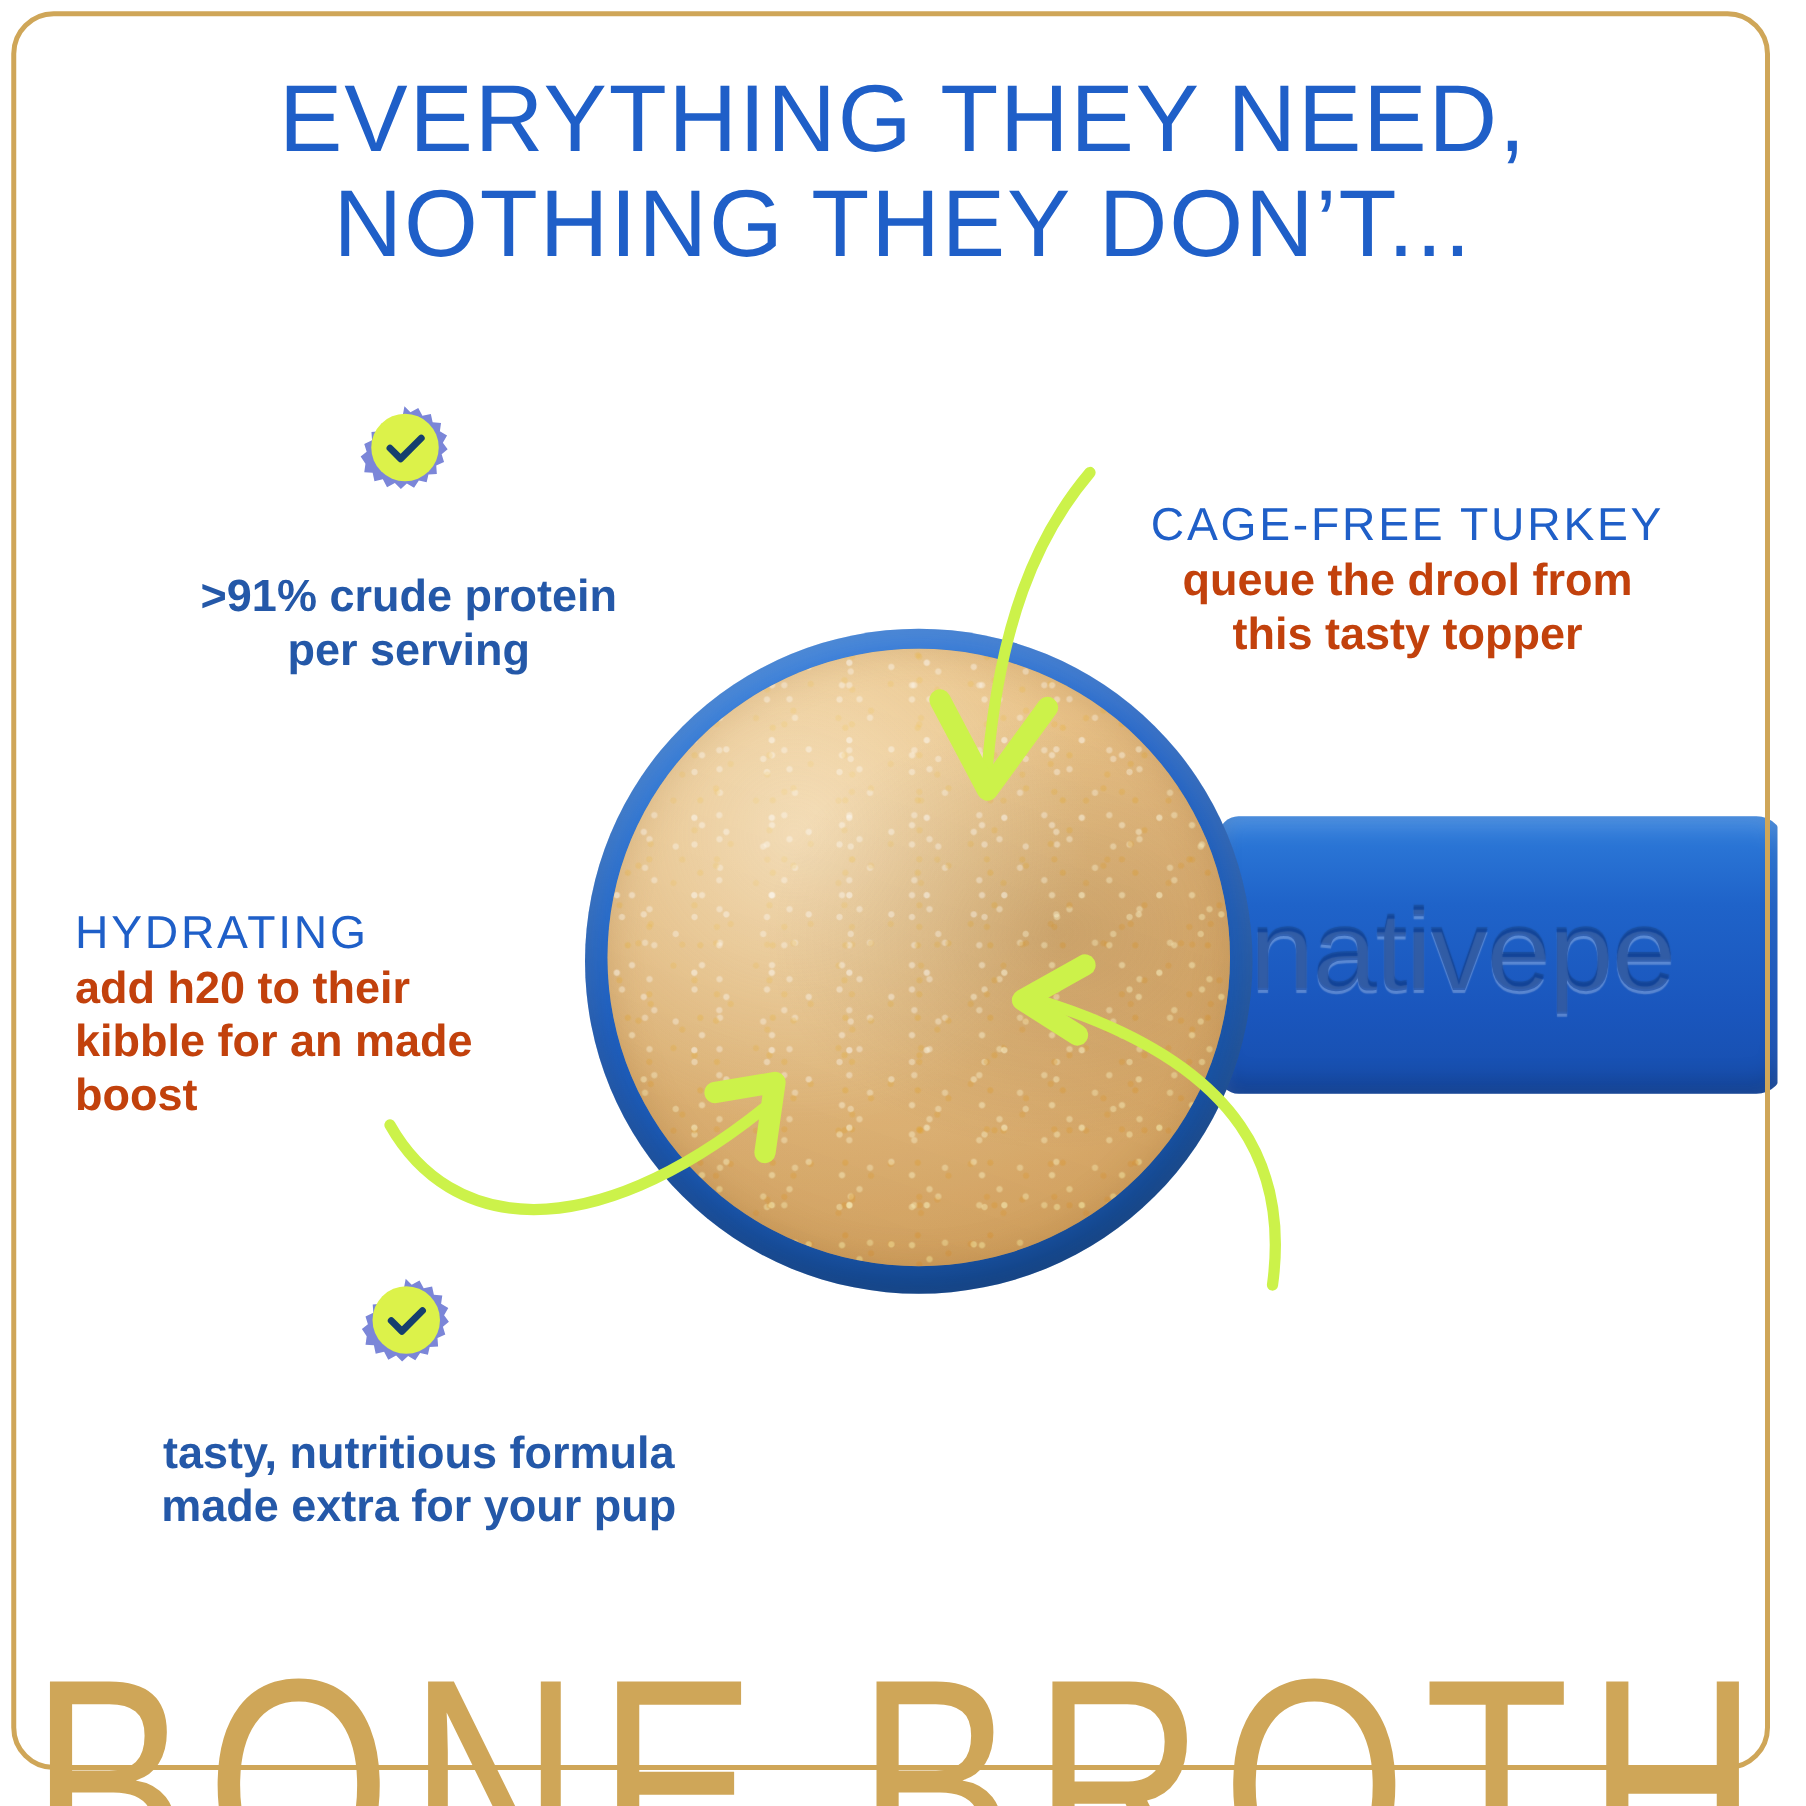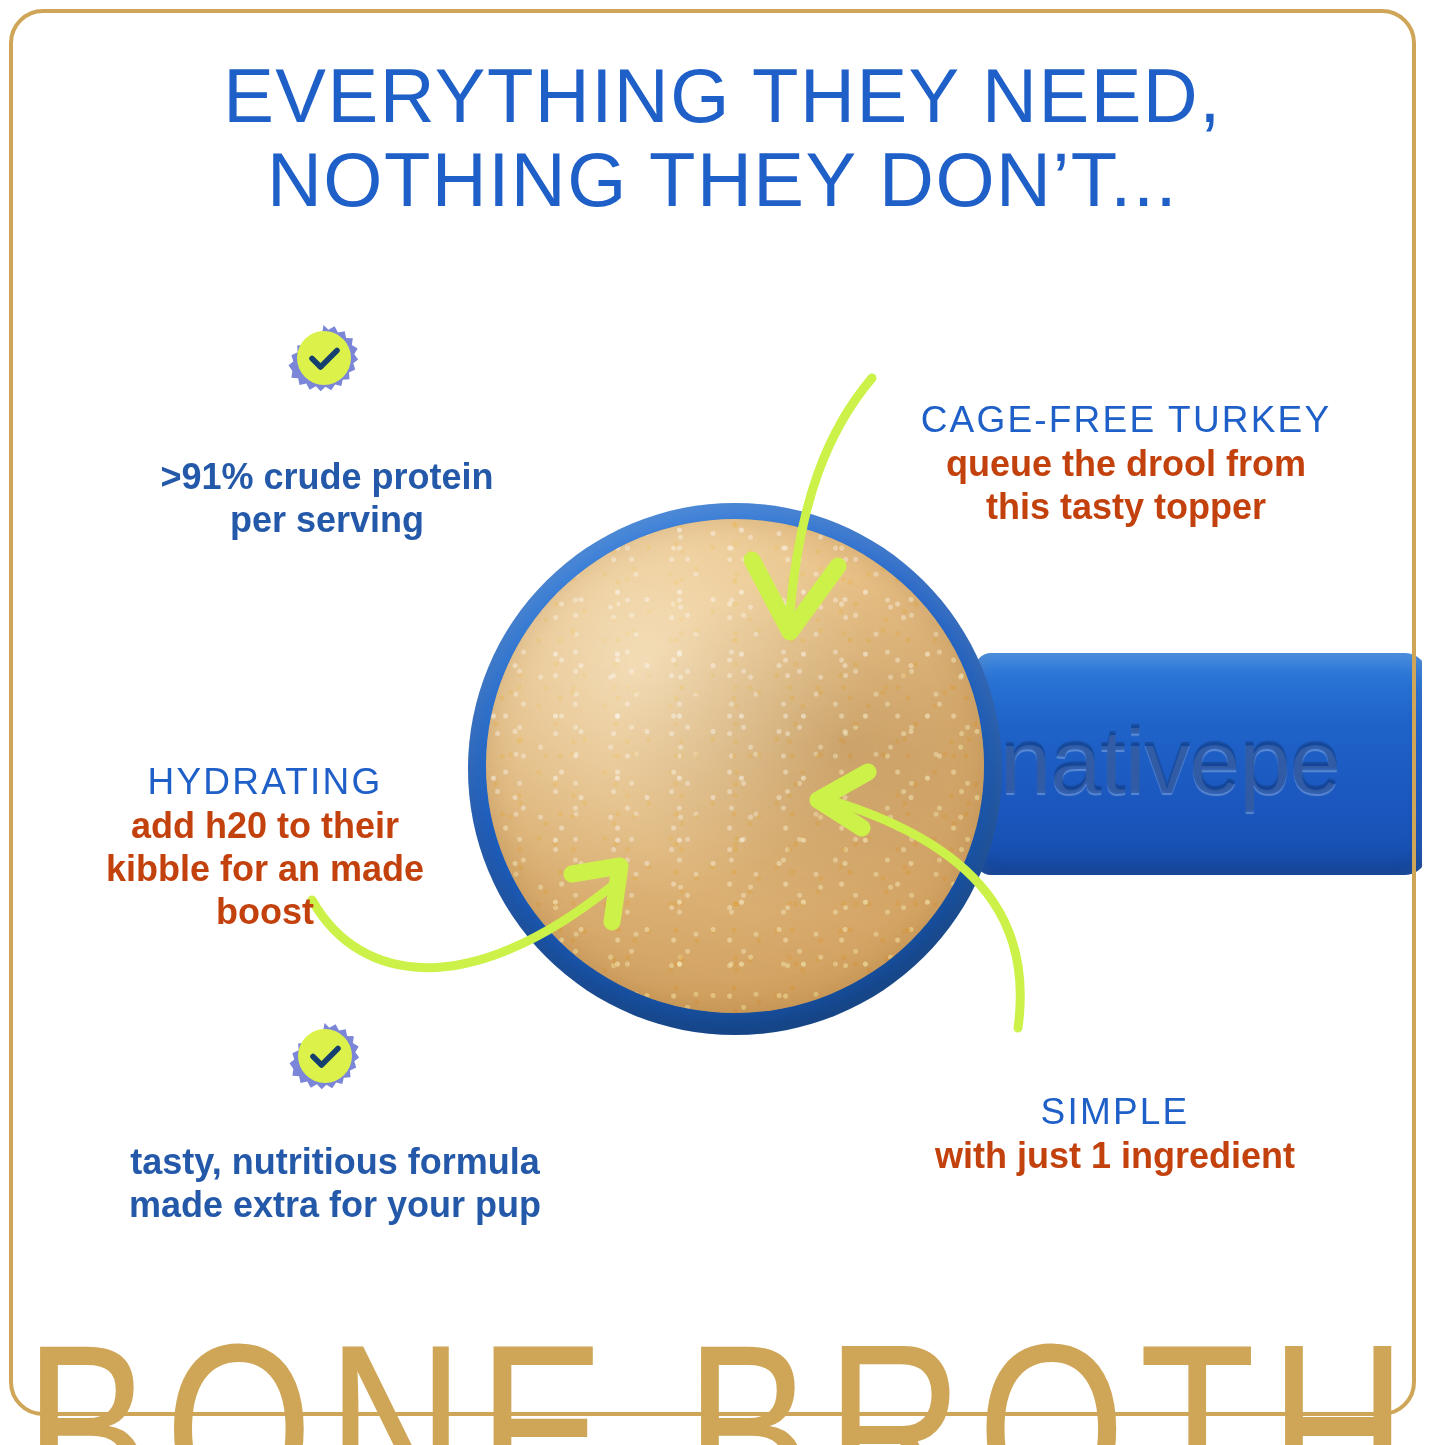--- a/index.html
+++ b/index.html
@@ -145,21 +145,21 @@
     color:#2458a8;
     font-size:36px;
     line-height:43px;
     font-weight:700;
     white-space:pre-line;
     text-align:center;
   }
 
   #co-protein{left:92px;top:415px;width:470px;text-align:center;}
   #co-turkey{left:866px;top:358px;width:520px;text-align:center;}
-  #co-hydrating{left:60px;top:720px;width:410px;text-align:center;}
+  #co-hydrating{left:60px;top:684px;width:410px;}
   #co-tasty{left:80px;top:1100px;width:510px;text-align:center;}
   #co-simple{left:880px;top:1050px;width:470px;text-align:center;}
 
   
   #bone-broth{
     position:absolute;
     left:0;top:1318px;
     width:1445px;
     text-align:center;
     color:#cfa658;
@@ -244,20 +244,16 @@
     <div class="co-body">add h20 to their
 kibble for an made
 boost</div>
   </div>
 
   <div class="callout" id="co-tasty">
     <div class="badge-body">tasty, nutritious formula
 made extra for your pup</div>
   </div>
 
-  <div class="callout" id="co-simple">
-    <div class="co-title">SIMPLE</div>
-    <div class="co-body">with just 1 ingredient</div>
-  </div>
 
   <div id="bone-broth">BONE BROTH</div>
 
 </div>
 
 </body></html>

